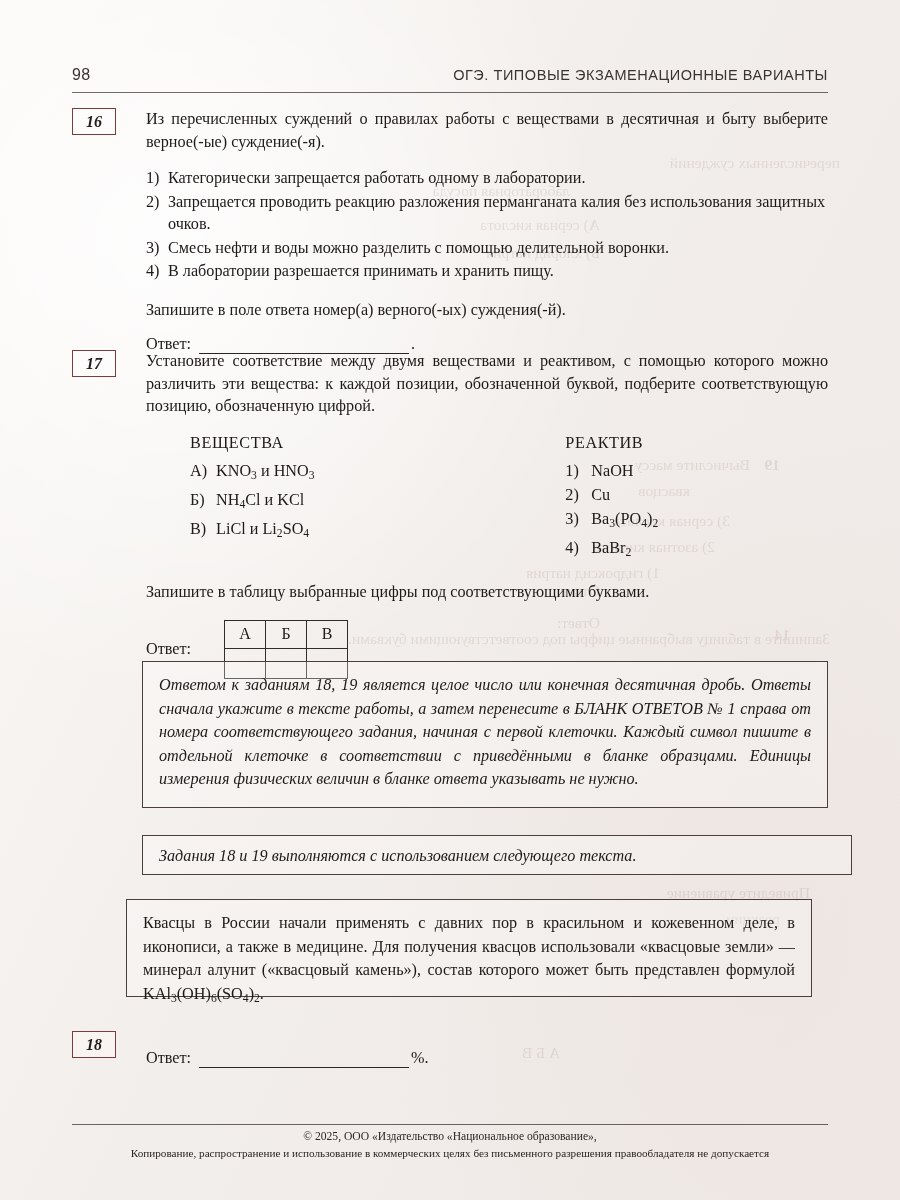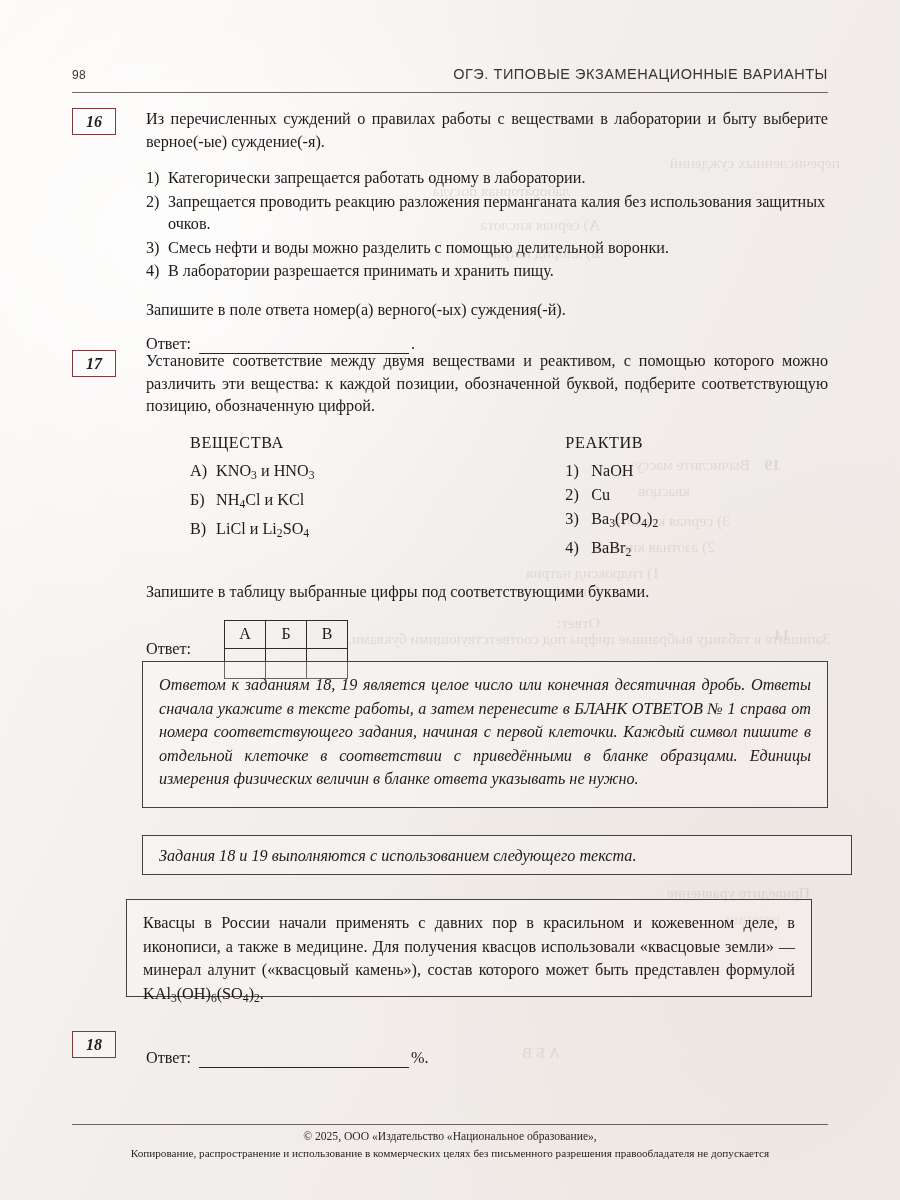--- a/index.html
+++ b/index.html
@@ -51,21 +51,21 @@
     position: absolute;
     left: 72px;
     top: 66px;
     width: 756px;
     display: flex;
     align-items: baseline;
     justify-content: space-between;
   }
   .page-num {
     font-family: "Liberation Sans", sans-serif;
-    font-size: 12px;
+    font-size: 16px;
     color: #3a3431;
     letter-spacing: 0.3px;
   }
   .header-title {
     font-family: "Liberation Sans", sans-serif;
     font-size: 14.5px;
     letter-spacing: 0.55px;
     color: #3a3431;
   }
   .header-rule {
@@ -255,21 +255,21 @@
 
     <div class="header">
       <span class="page-num">98</span>
       <span class="header-title">ОГЭ. ТИПОВЫЕ ЭКЗАМЕНАЦИОННЫЕ ВАРИАНТЫ</span>
     </div>
     <div class="header-rule"></div>
 
     <div class="task" style="left:72px; top:108px; width:756px;">
       <div class="task-no">16</div>
       <div class="task-body">
-        <div class="lead">Из перечисленных суждений о правилах работы с веществами в лаборатории и быту выберите верное(-ые) суждение(-я).</div>
+        <div class="lead">Из перечисленных суждений о правилах работы с веществами в десятичная и быту выберите верное(-ые) суждение(-я).</div>
         <ul class="olist">
           <li>
             <span class="mk">1)</span>
             <span>Категорически запрещается работать одному в лаборатории.</span>
           </li>
           <li>
             <span class="mk">2)</span>
             <span>Запрещается проводить реакцию разложения перманганата калия без использования защитных очков.</span>
           </li>
           <li>

